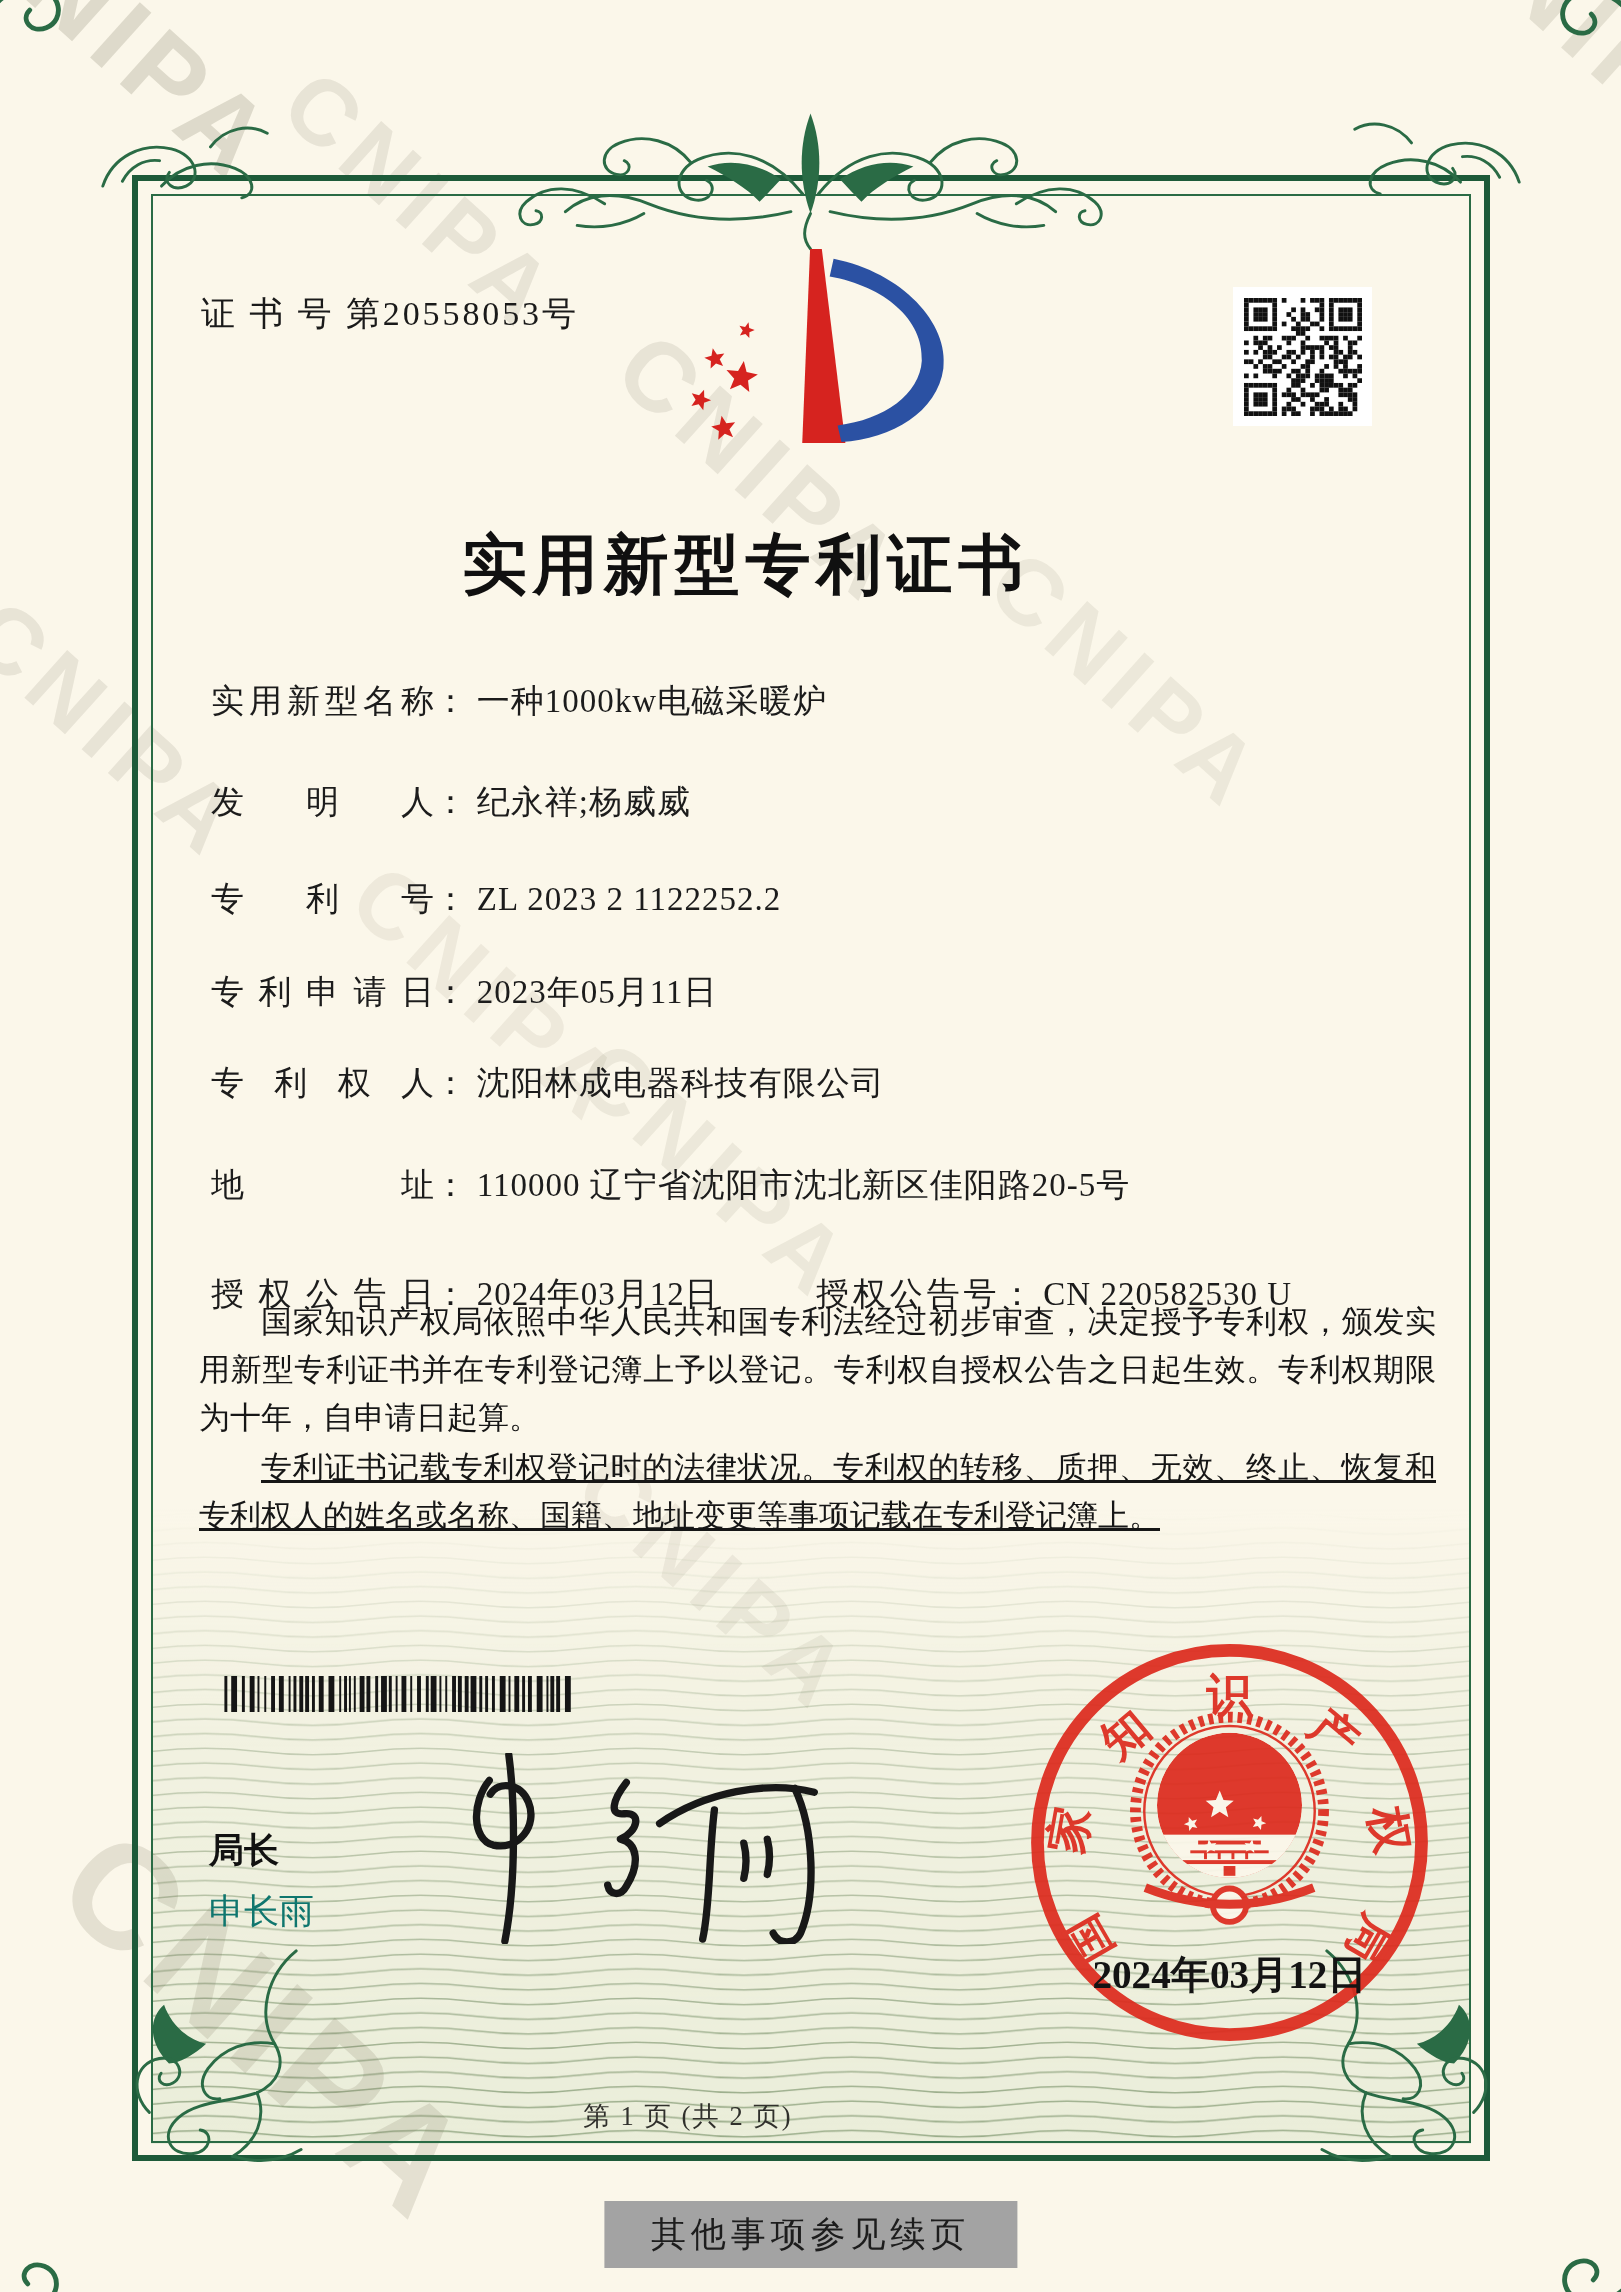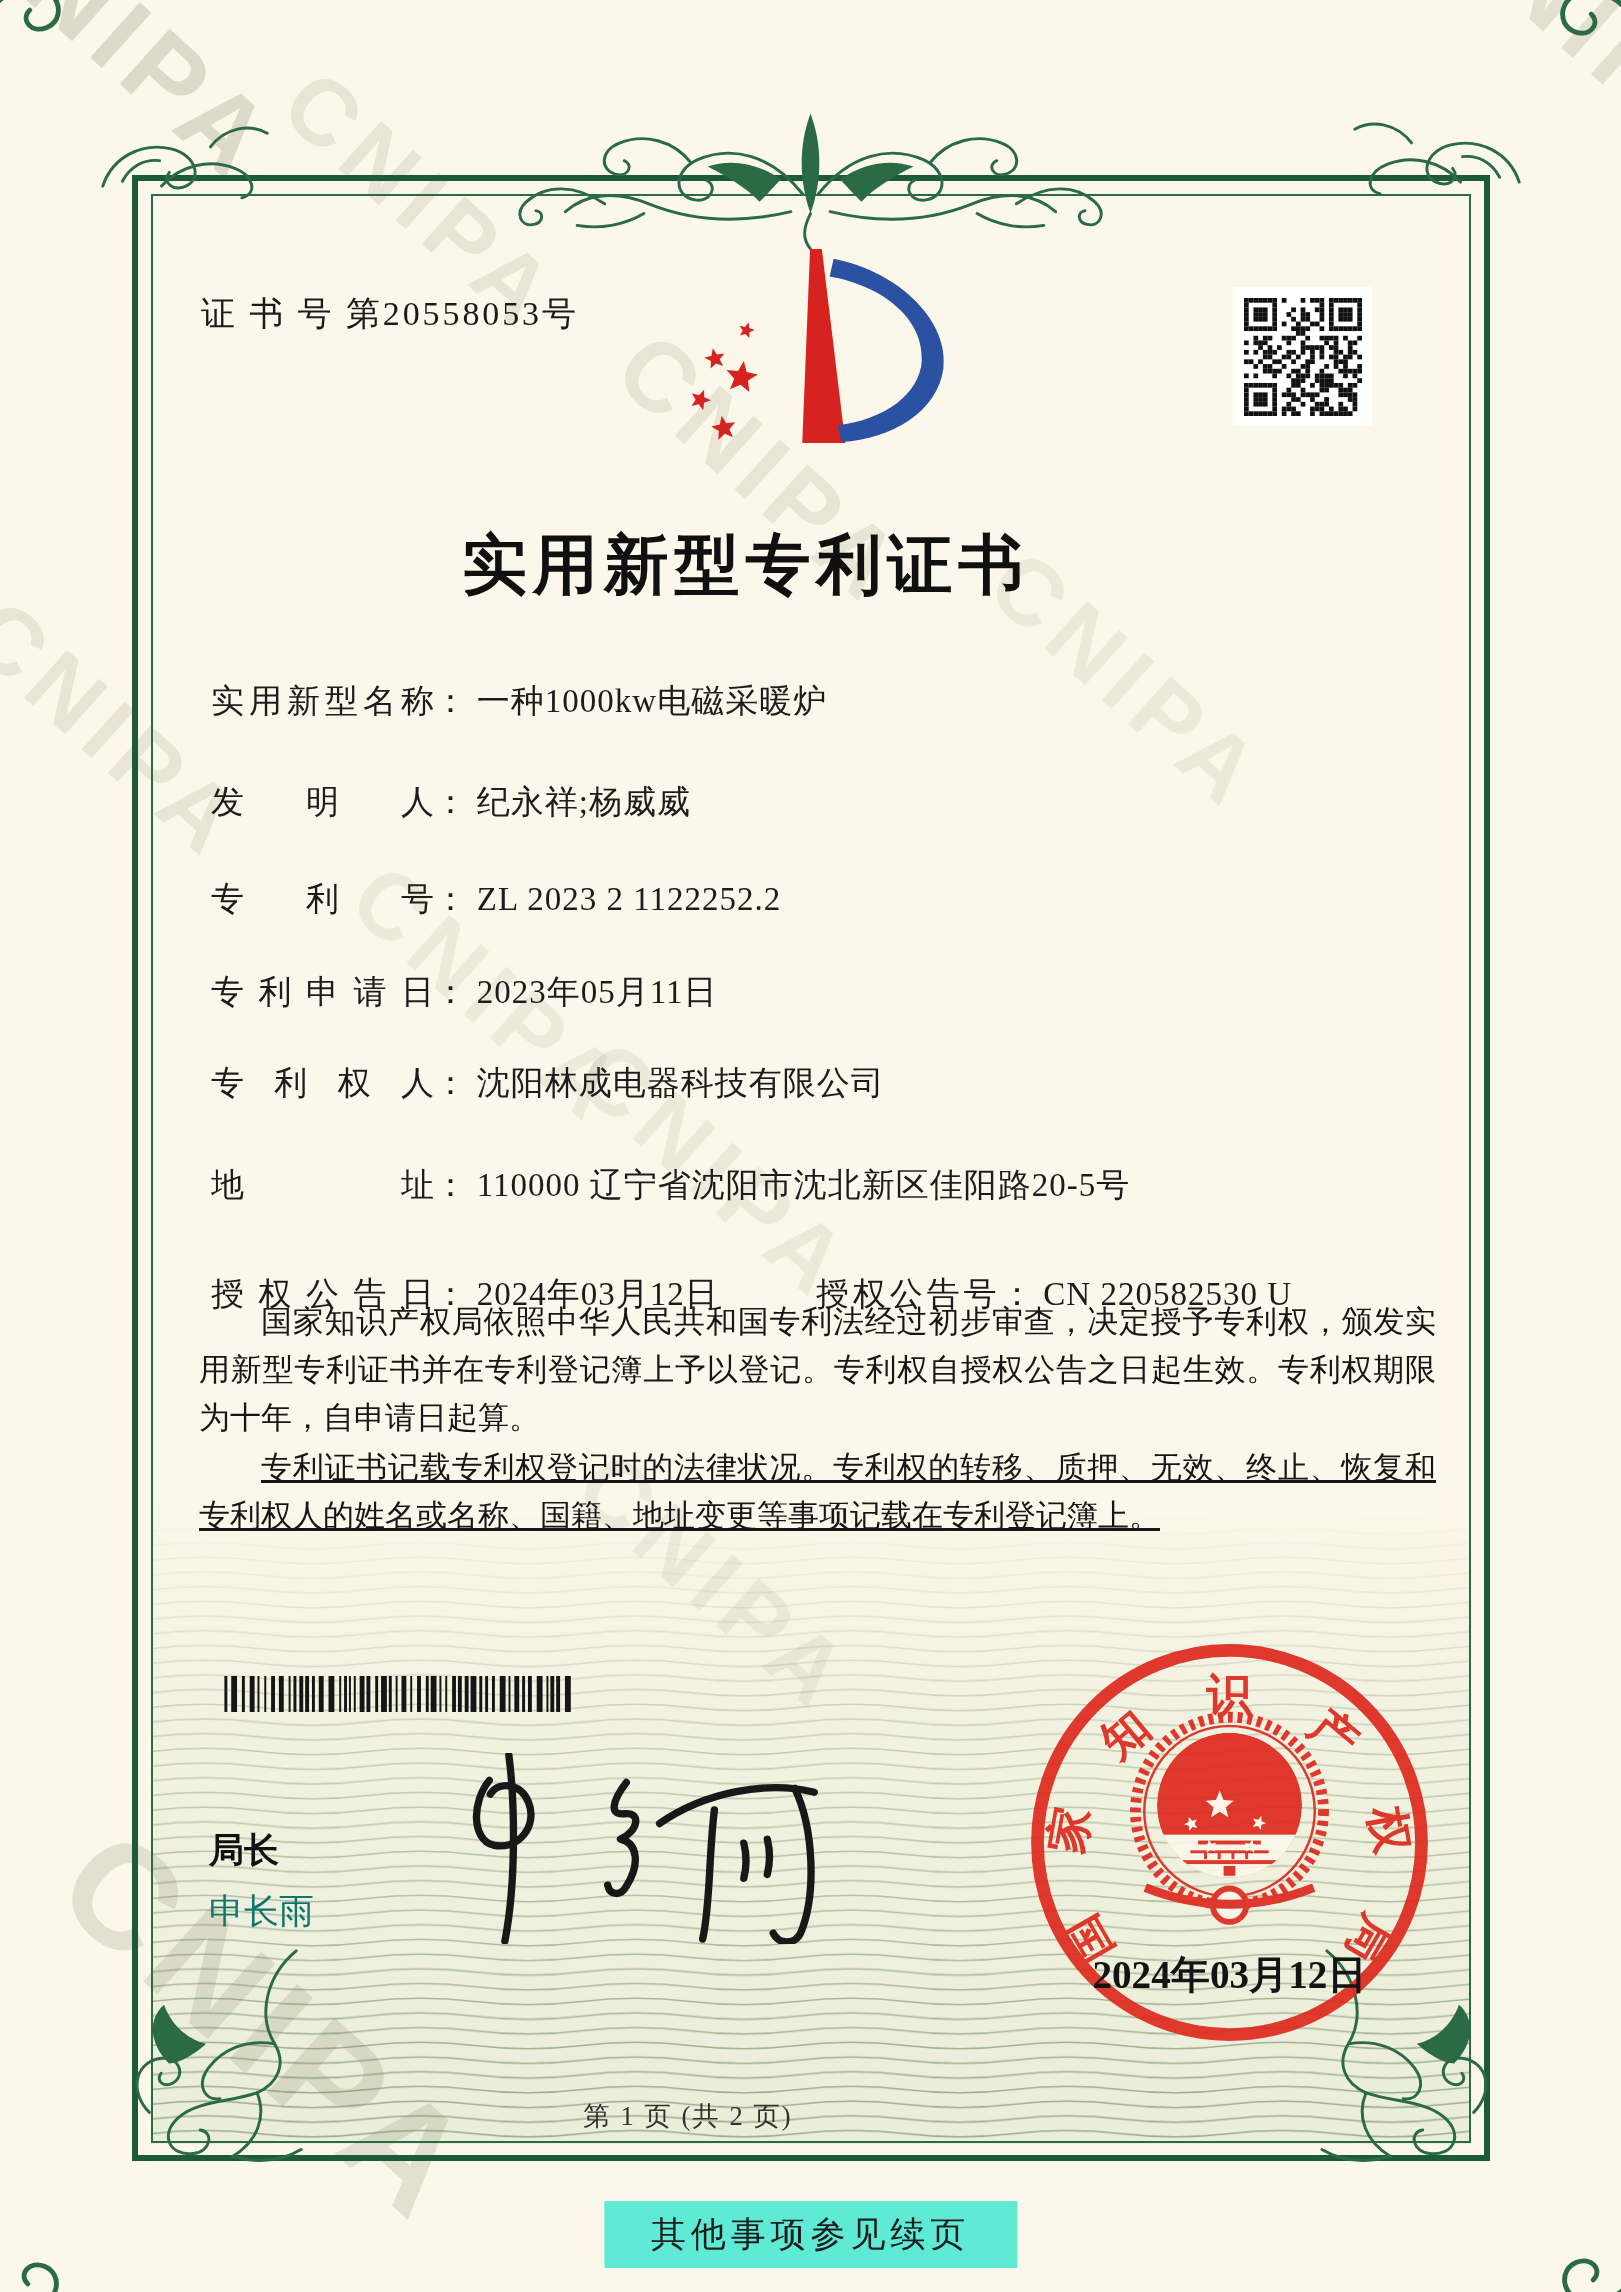--- a/index.html
+++ b/index.html
@@ -44,21 +44,21 @@
   .sig path{fill:none;stroke:#181818;stroke-width:7.5;stroke-linecap:round;stroke-linejoin:round;}
   .seal{position:absolute;left:1012px;top:1625px;z-index:4;}
   .seal .seal-char{font-family:"Liberation Serif",serif;font-size:47px;font-weight:600;
       fill:#dd2a1d;text-anchor:middle;}
   .seal .seal-date{font-family:"Liberation Serif",serif;font-size:40px;font-weight:600;
       fill:#141414;text-anchor:middle;}
   .waves{position:absolute;left:151px;top:1509px;z-index:0;}
   .page-footer{position:absolute;left:132px;top:2098px;width:1112px;text-align:center;
       font-size:26.5px;letter-spacing:2px;color:#30302c;z-index:3;}
   .note-box{position:absolute;top:2201px;left:50%;transform:translateX(-50%);
-      background:#5eead4;padding:9.8px 47px;font-size:35px;letter-spacing:4.9px;
+      background:#a3a3a3;padding:9.8px 47px;font-size:35px;letter-spacing:4.9px;
       color:#1d1d1d;z-index:3;white-space:nowrap;}
   .corner-bit{position:absolute;z-index:1;}
   .corner-bit path{fill:none;stroke:#2a6b45;stroke-width:5;stroke-linecap:round;}
 </style>
 </head>
 <body>
 
 <div id="page">
 
   <svg class="waves" width="1320" height="635" viewBox="0 0 1347 648">

